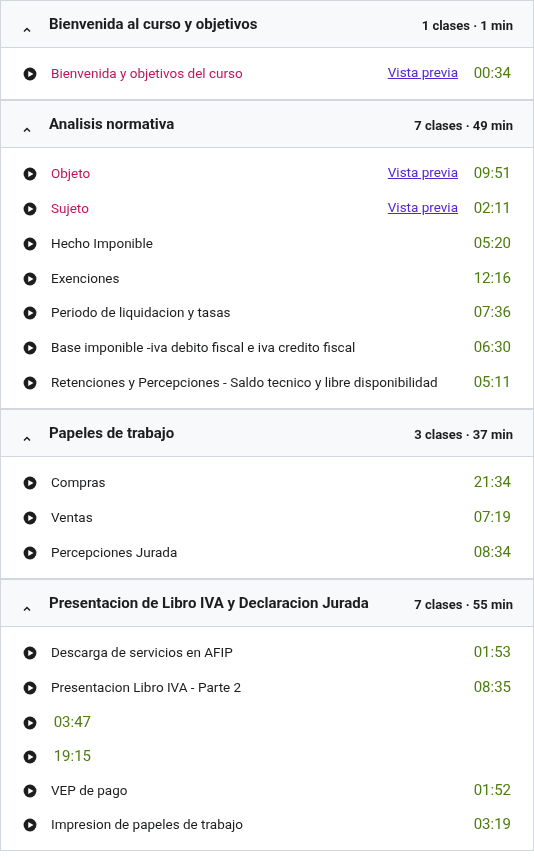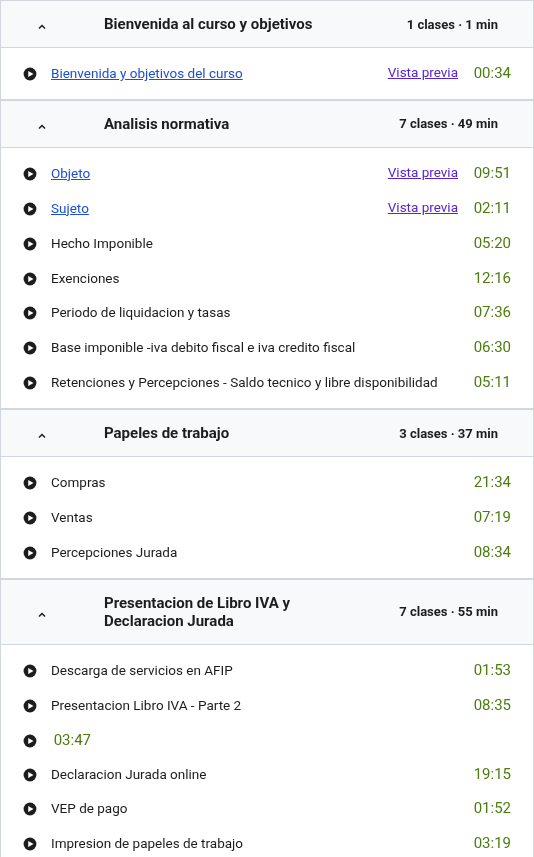--- a/index.html
+++ b/index.html
@@ -1,35 +1,35 @@
 <!DOCTYPE html>
 <html><head>
   <meta charset="utf-8">
   <style>
     * { margin: 0; padding: 0; box-sizing: border-box; }
     body { font-family: -apple-system, BlinkMacSystemFont, "Segoe UI", Roboto, sans-serif; background: #fff; }
     .container { width: 534px; border: 1px solid #d1d7dc; }
     .section-header {
-      display: flex; align-items: center; padding: 14px 35px;
-      background: #f7f9fa; border-bottom: 1px solid #d1d7dc; cursor: pointer; gap: 40px;
+      display: flex; align-items: flex-end; padding: 14px 20px;
+      background: #f7f9fa; border-bottom: 1px solid #d1d7dc; cursor: pointer;
     }
     .section-header:first-child { border-top: none; }
     .section-header + .section-header,
     .lesson-list + .section-header { border-top: 1px solid #d1d7dc; }
     .chev { width: 12px; height: 12px; margin-right: 16px; flex-shrink: 0; }
     .section-title { font-weight: 700; font-size: 15px; color: #1c1d1f; flex: 1; }
     .section-meta { font-size: 13px; color: #1c1d1f; font-weight: bold; }
     .lesson-list { border-bottom: 1px solid #d1d7dc; }
     .lesson-list:last-child { border-bottom: none; }
     .lesson { display: flex; align-items: flex-start; padding: 8px 22px; }
     .lesson:first-child { padding-top: 16px; }
     .lesson:last-child { padding-bottom: 16px; }
     .play-icon { width: 14px; height: 14px; margin-right: 14px; margin-top: 2px; flex-shrink: 0; }
     .lesson-title { font-size: 13.5px; color: #1c1d1f; flex: 1; line-height: 1.4; }
-    .lesson-title.link { color: #1d4ed8; text-decoration: underline; cursor: pointer; }
+    .lesson-title.link { color: #be185d; cursor: pointer; }
     .preview { font-size: 13.5px; color: #5624d0; text-decoration: underline; margin-left: 20px; margin-right: 13px; cursor: pointer; }
     .duration { font-size: 15px; color: #4d7c0f; min-width: 40px; text-align: right; }
   </style>
 </head>
 <body>
 
 <div class="container" id="root">
     <div class="section-header">
       <span class="chev"><svg viewBox="0 0 24 24" fill="none" stroke="#1c1d1f" stroke-width="3">
           <polyline points="6 15 12 9 18 15"></polyline>
@@ -177,21 +177,20 @@
             <circle cx="12" cy="12" r="11" fill="#1c1d1f"></circle>
             <polygon points="9,7 18,12 9,17" fill="#fff"></polygon>
           </svg></span>
         <span class="duration">03:47</span>
       </div>
       <div class="lesson">
         <span class="play-icon"><svg viewBox="0 0 24 24">
             <circle cx="12" cy="12" r="11" fill="#1c1d1f"></circle>
             <polygon points="9,7 18,12 9,17" fill="#fff"></polygon>
           </svg></span>
-        <span class="lesson-title">Declaracion Jurada online</span>
         <span class="duration">19:15</span>
       </div>
       <div class="lesson">
         <span class="play-icon"><svg viewBox="0 0 24 24">
             <circle cx="12" cy="12" r="11" fill="#1c1d1f"></circle>
             <polygon points="9,7 18,12 9,17" fill="#fff"></polygon>
           </svg></span>
         <span class="lesson-title">VEP de pago</span>
         <span class="duration">01:52</span>
       </div>

